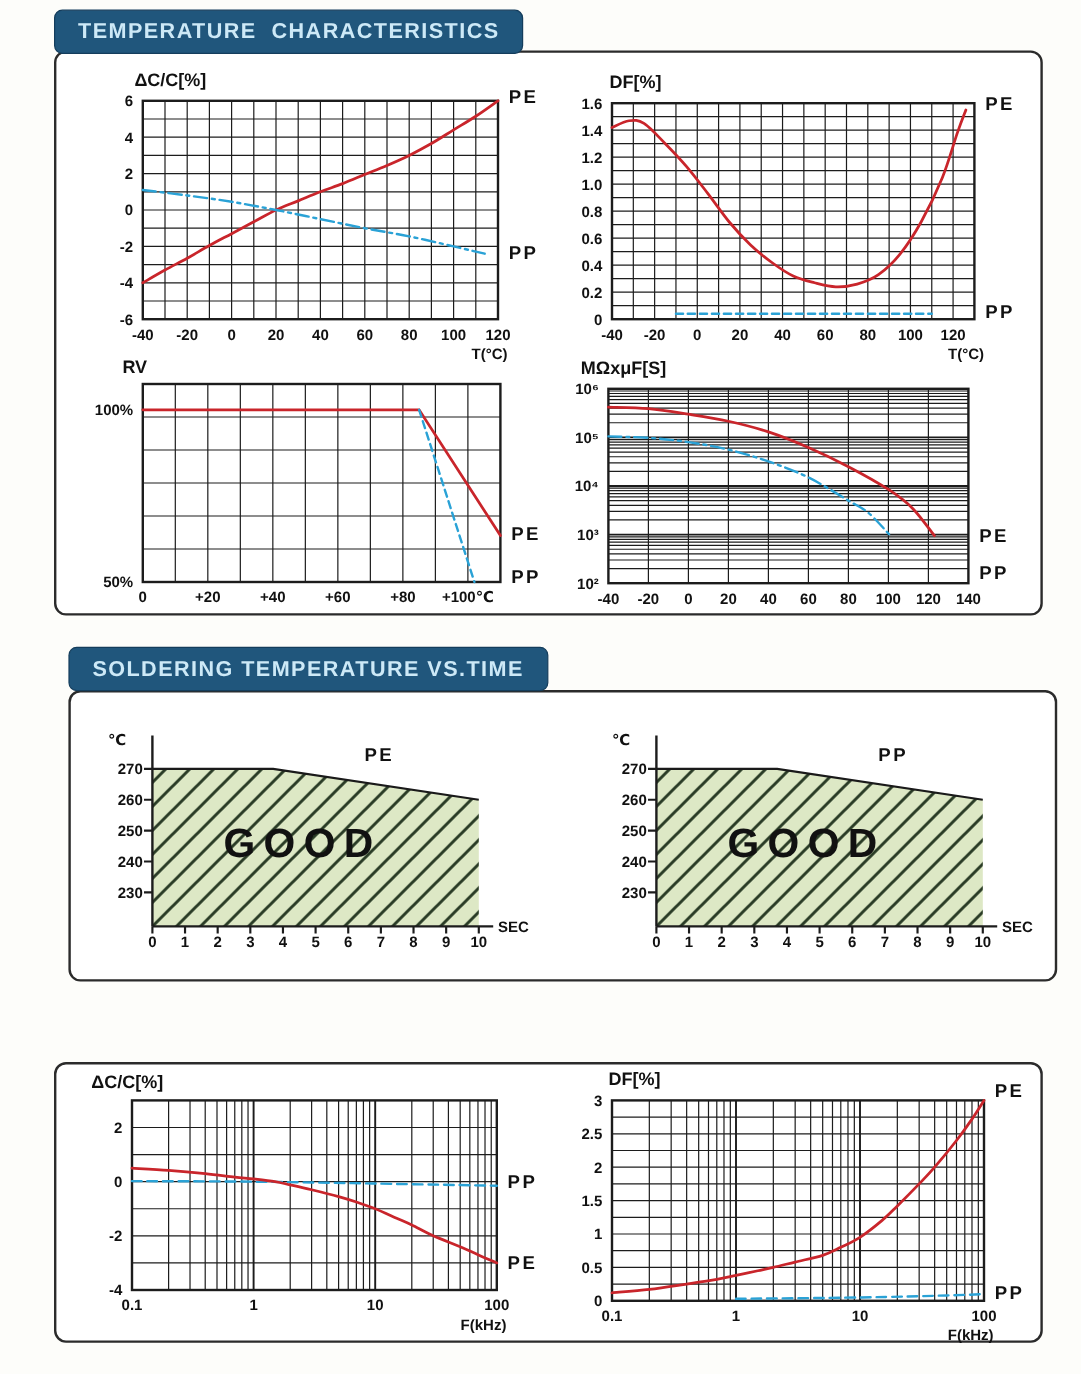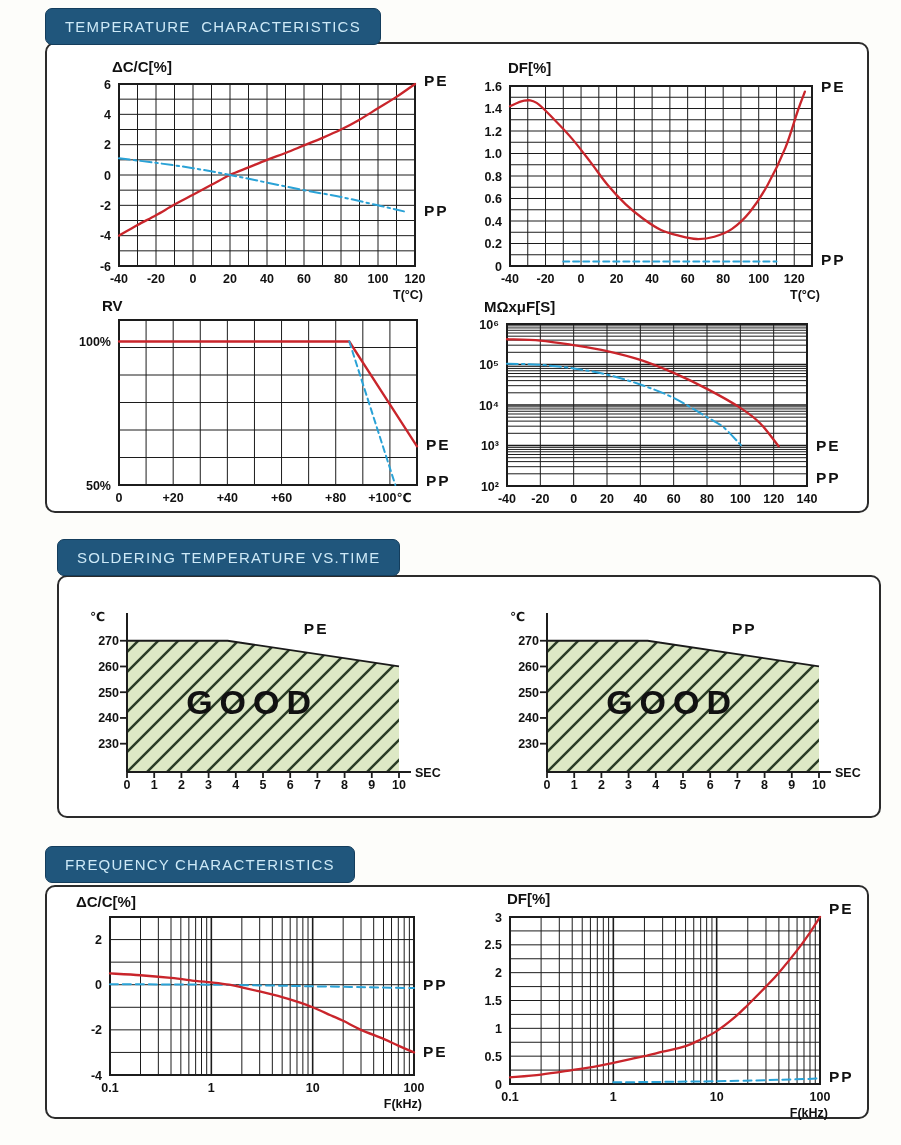--- a/index.html
+++ b/index.html
@@ -11,21 +11,21 @@
   }
   .page { position:absolute; inset:0; }
   .sec { position:absolute; }
   .sec-tab {
     position:absolute; left:0; top:0; height:37px;
     display:inline-flex; align-items:center; padding:0 19px;
     background:var(--header-bg,#20567c);
     border:1px solid #143d5c; border-radius:7px; z-index:2;
   }
   .sec-tab span {
-    color:var(--header-text,#cde9f7); font-size:15px; font-weight:400;
+    color:var(--header-text,#cde9f7); font-size:18px; font-weight:700;
     letter-spacing:1.2px; white-space:pre;
   }
   .sec-box {
     position:absolute; left:0; background:#ffffff;
     border:2px solid #2b2b2b; border-radius:10px; z-index:1;
   }
   .chart-host { position:absolute; }
   #sec1 { left:45px; top:8px;   width:824px; height:505px; }
   #sec1 .sec-box { top:34px; width:824px; height:471px; }
   #sec2 { left:45px; top:539px; width:824px; height:279px;margin-left:12px; }
@@ -374,23 +374,20 @@
             <line x1="56" y1="97.21311475409836" x2="63" y2="97.21311475409836" stroke="#1c1c1c" stroke-width="1.8"></line>
             <text x="55" y="127.45081967213116" text-anchor="end" class="tick">240</text>
             <line x1="56" y1="122.95081967213116" x2="63" y2="122.95081967213116" stroke="#1c1c1c" stroke-width="1.8"></line>
             <text x="55" y="153.18852459016395" text-anchor="end" class="tick">230</text>
             <line x1="56" y1="148.68852459016395" x2="63" y2="148.68852459016395" stroke="#1c1c1c" stroke-width="1.8"></line>
           </svg></div>
     </div>
   </section>
 
   <section class="sec" id="sec3">
-    <div class="sec-tab">
-      <span>FREQUENCY CHARACTERISTICS</span>
-    </div>
     <div class="sec-box">
       <div class="chart-host" id="host-freq_dc"><svg width="420" height="232">
             <g>
               <line x1="88.5043728939501" y1="27" x2="88.5043728939501" y2="185" stroke="#1c1c1c" stroke-width="1"></line>
               <line x1="106.34828714492579" y1="27" x2="106.34828714492579" y2="185" stroke="#1c1c1c" stroke-width="1"></line>
               <line x1="119.00874578790018" y1="27" x2="119.00874578790018" y2="185" stroke="#1c1c1c" stroke-width="1"></line>
               <line x1="128.82896043938322" y1="27" x2="128.82896043938322" y2="185" stroke="#1c1c1c" stroke-width="1"></line>
               <line x1="136.8526600388759" y1="27" x2="136.8526600388759" y2="185" stroke="#1c1c1c" stroke-width="1"></line>
               <line x1="143.6366013881114" y1="27" x2="143.6366013881114" y2="185" stroke="#1c1c1c" stroke-width="1"></line>
               <line x1="149.5131186818503" y1="27" x2="149.5131186818503" y2="185" stroke="#1c1c1c" stroke-width="1"></line>

